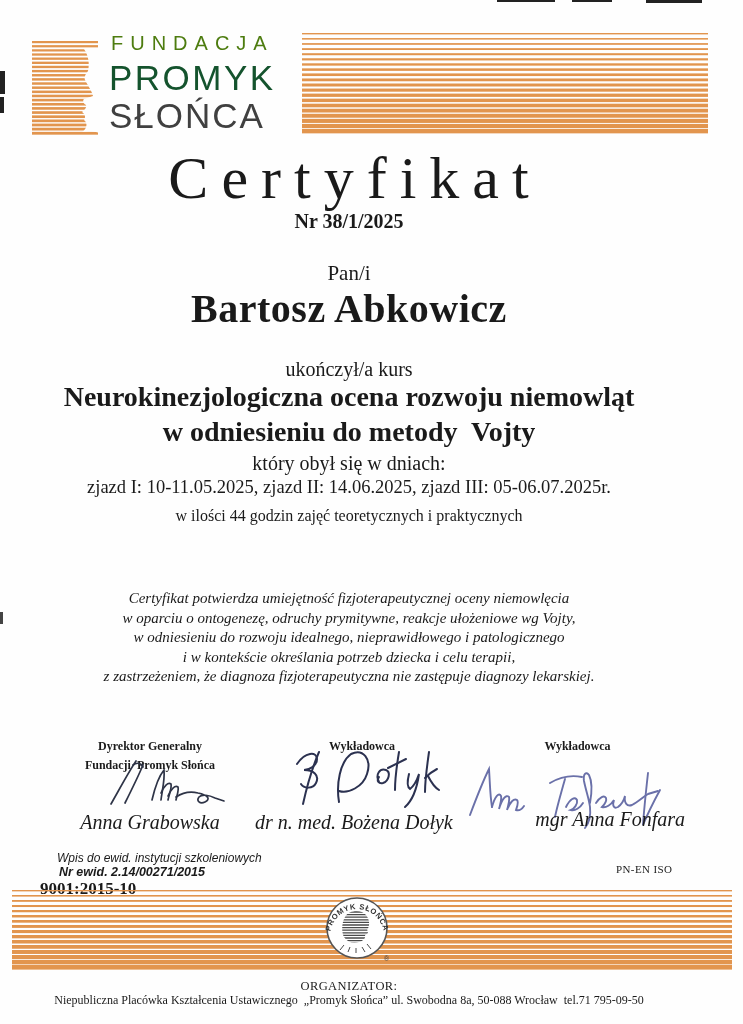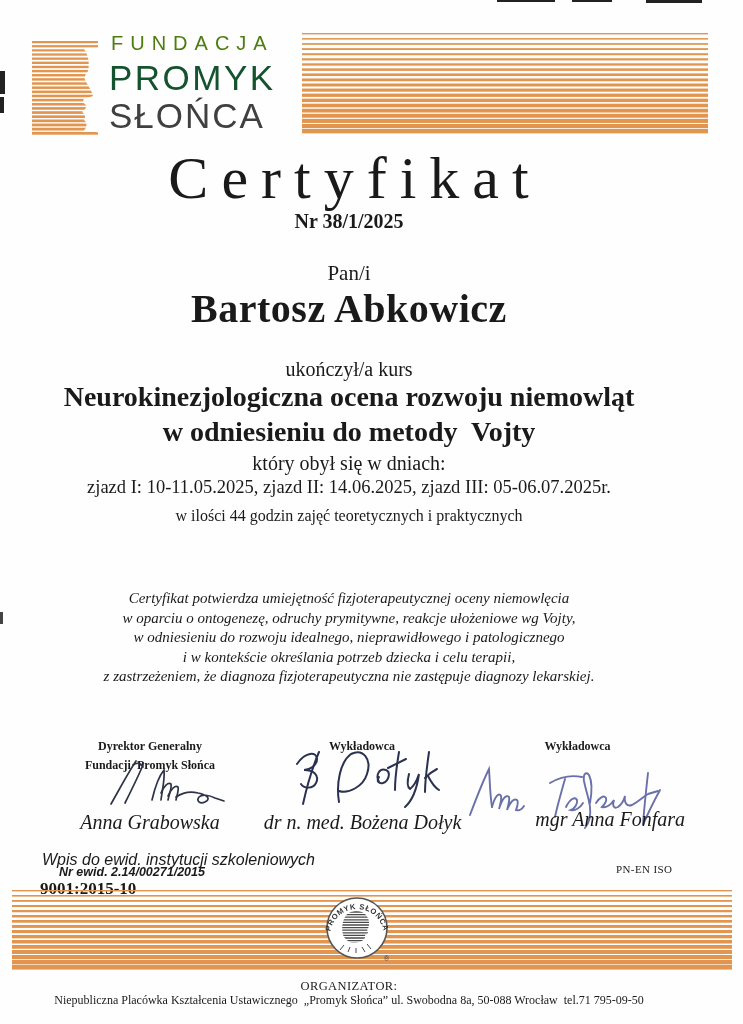--- a/index.html
+++ b/index.html
@@ -24,21 +24,21 @@
   .course1{top:381px;font-size:28px;}
   .course2{top:416px;font-size:28px;}
   .dates-label{top:452px;font-size:20px;}
   .dates{top:477px;font-size:18.5px;}
   .hours{top:507px;font-size:16px;}
   .desc{top:589px;font-size:15px;line-height:19.5px;}
 
   .role{font-size:12px;line-height:19px;}
   .sig-name{font-size:20px;}
 
-  .registry1{left:42px;top:851px;font-size:16px;}
+  .registry1{left:57px;top:851px;font-size:12px;}
   .registry2{left:59px;top:865px;font-size:12.5px;}
   .registry3{left:40px;top:879px;font-size:17px;}
   .iso{left:616px;top:863px;width:90px;font-size:11px;letter-spacing:.4px;}
 
   .org-label{top:979px;font-size:12.5px;letter-spacing:.4px;}
   .org-details{top:993px;font-size:12px;}
 
   .mark{background:#222;}
   svg{display:block;}
 </style>
@@ -177,21 +177,21 @@
       <path d="M88,20 C98,14 110,12 120,14"></path>
       <path d="M103,16 C99,30 95,44 93,54"></path>
       <path d="M104,44 C108,36 113,33 115,37 C116,41 112,46 109,47 C113,48 118,45 121,40"></path>
       <path d="M128,40 C130,29 130,18 127,12 C124,8 121,11 122,18 C124,28 127,36 128,44 C129,53 127,60 123,65"></path>
       <path d="M134,40 C138,34 142,32 144,35 C145,38 142,42 140,44 C144,45 149,42 152,37 C150,43 152,46 156,44 C160,41 162,37 163,33 C162,40 165,44 170,42 C176,39 181,34 186,31 L196,28"></path>
       <path d="M186,10 C184,28 182,46 181,62 C186,50 192,38 198,27"></path>
     </g>
   </svg>
 
   <div class="abs sig-name i" style="left:30px;top:811px;width:240px;text-align:center">Anna Grabowska</div>
-  <div class="abs sig-name i" style="left:255px;top:811px;width:215px;text-align:center">dr n. med. Bożena Dołyk</div>
+  <div class="abs sig-name i" style="left:255px;top:811px;width:215px;text-align:left">dr n. med. Bożena Dołyk</div>
   <div class="abs sig-name i" style="left:470px;top:808px;width:215px;text-align:right">mgr Anna Fonfara</div>
 
   <div class="abs sans i registry1">Wpis do ewid. instytucji szkoleniowych</div>
   <div class="abs sans i b registry2">Nr ewid. 2.14/00271/2015</div>
   <div class="abs b registry3">9001:2015-10</div>
   <div class="abs iso">PN-EN ISO</div>
 
   <svg id="band-stripes" class="abs" style="left:12px;top:890px" width="720" height="80" viewBox="0 0 720 80">
       <rect x="0" y="0.00" width="720" height="1.40" fill="#E2954E"></rect>
       <rect x="0" y="5.00" width="720" height="1.61" fill="#E2954E"></rect>

